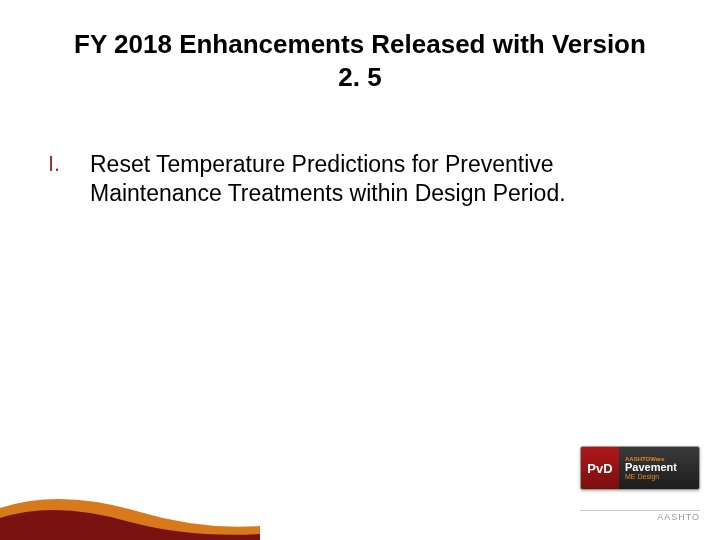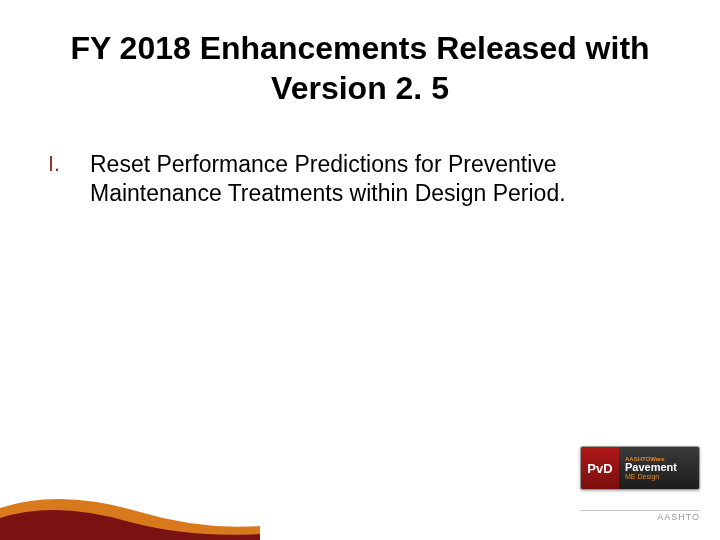--- a/index.html
+++ b/index.html
@@ -13,21 +13,21 @@
     width: 720px;
     height: 540px;
     position: relative;
   }
   .title {
     position: absolute;
     top: 28px;
     left: 60px;
     right: 60px;
     text-align: center;
-    font-size: 32px;
+    font-size: 26px;
     font-weight: bold;
     color: #000000;
     line-height: 1.25;
   }
   .body-list {
     position: absolute;
     top: 150px;
     left: 48px;
     right: 48px;
   }
@@ -122,21 +122,21 @@
 </head>
 <body>
 
 <div class="slide">
 
   <h1 class="title">FY 2018 Enhancements Released with Version 2. 5</h1>
 
   <div class="body-list">
     <div class="list-row">
       <div class="marker">I.</div>
-      <div class="item-text">Reset Performance Predictions for Preventive Maintenance Treatments within Design Period.</div>
+      <div class="item-text">Reset Temperature Predictions for Preventive Maintenance Treatments within Design Period.</div>
     </div>
   </div>
 
   <div class="swoosh">
     <svg width="260" height="70" viewBox="0 0 260 70">
       <path d="M0,70 L0,38 Q60,18 140,42 Q200,60 260,56 L260,70 Z" fill="#d87a1c"></path>
       <path d="M0,70 L0,48 Q55,30 130,52 Q190,68 260,64 L260,70 Z" fill="#7a1212"></path>
     </svg>
   </div>
 

